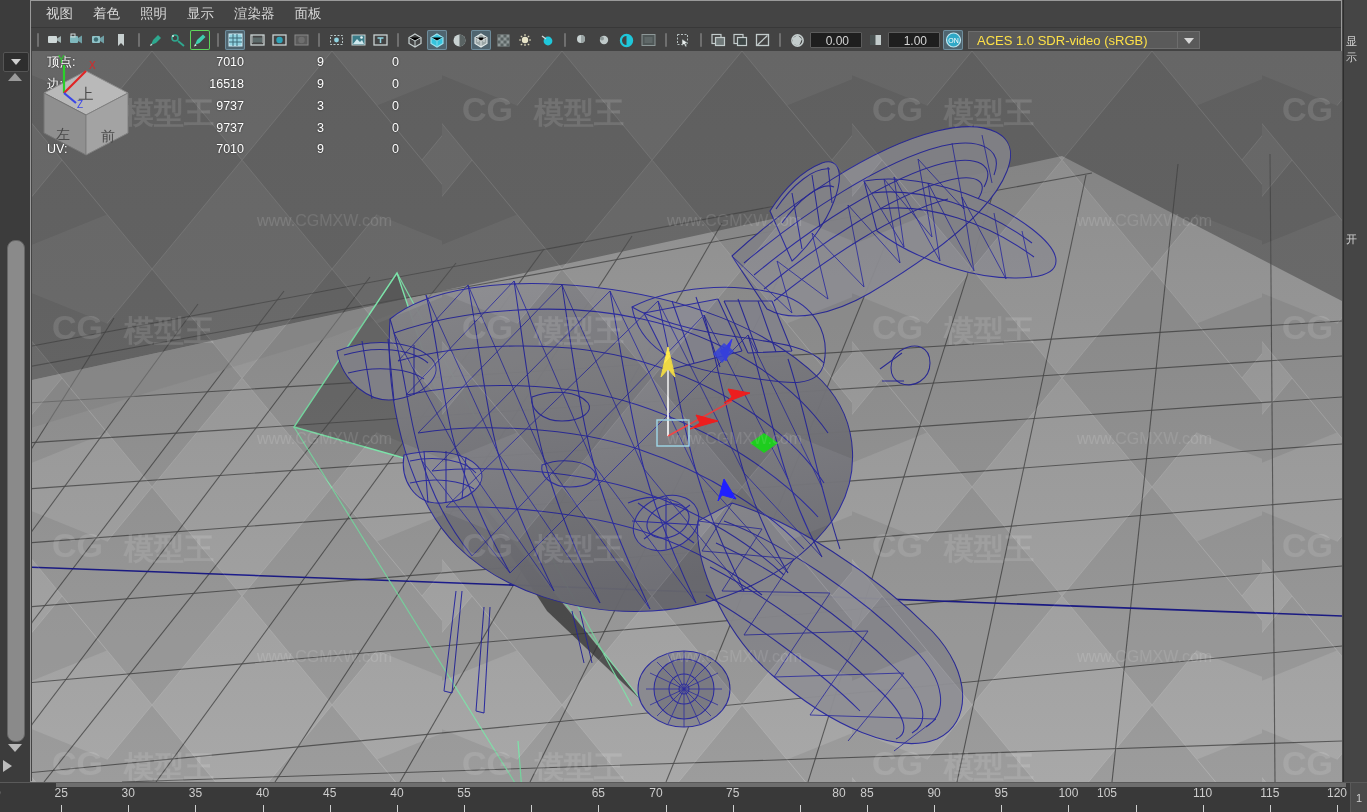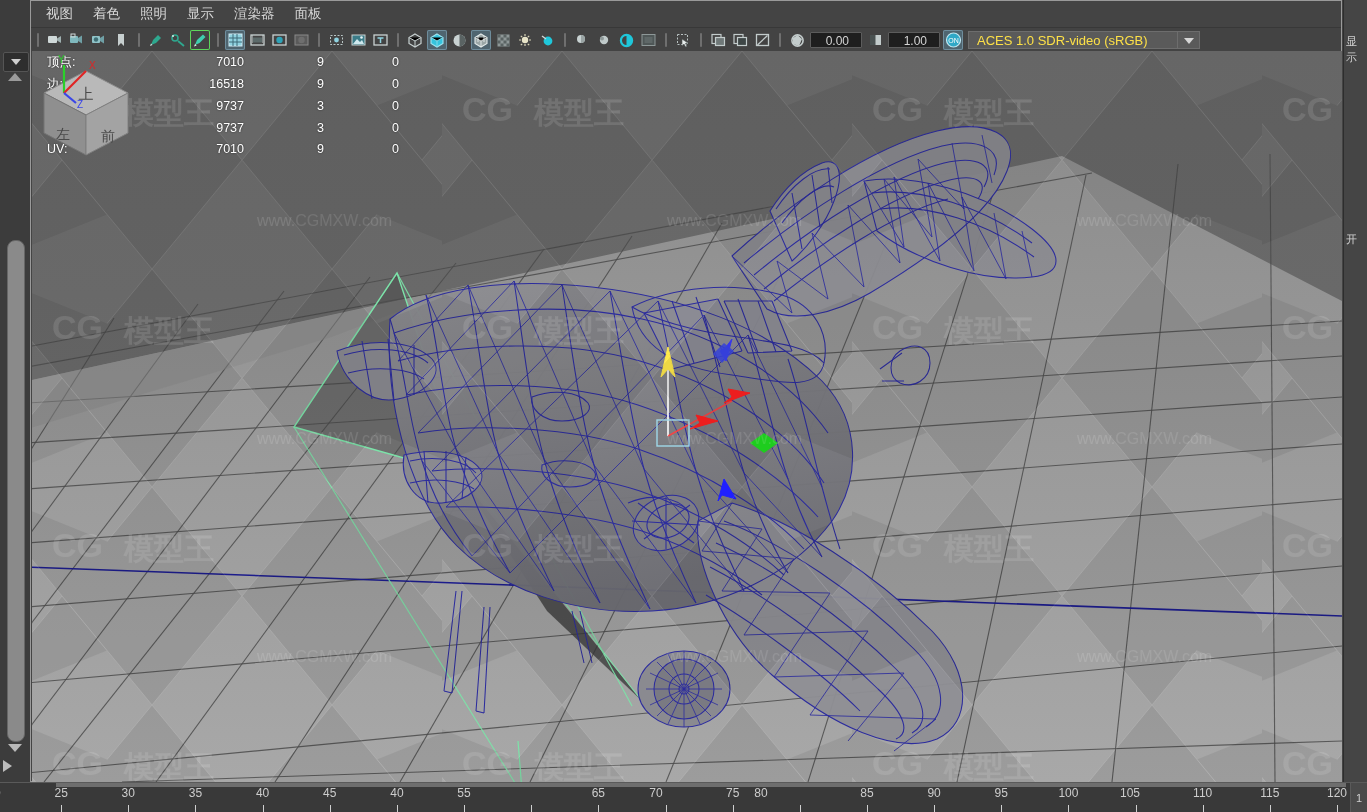--- a/index.html
+++ b/index.html
@@ -691,31 +691,31 @@
         <div class="tlab" style="left: 464.05px;">55</div>
         <div class="tick" style="left: 464.05px;"></div>
         <div class="tlab" style="left: 531.2px; margin-top: 42px;">60</div>
         <div class="tick" style="left: 531.2px;"></div>
         <div class="tlab" style="left: 598.35px;">65</div>
         <div class="tick" style="left: 598.35px;"></div>
         <div class="tlab" style="left: 656px;">70</div>
         <div class="tick" style="left: 665.5px;"></div>
         <div class="tlab" style="left: 732.65px;">75</div>
         <div class="tick" style="left: 732.65px;"></div>
-        <div class="tlab" style="left: 761px;">80</div>
+        <div class="tlab" style="left: 839px;">80</div>
         <div class="tick" style="left: 799.8px;"></div>
         <div class="tlab" style="left: 866.95px;">85</div>
         <div class="tick" style="left: 866.95px;"></div>
         <div class="tlab" style="left: 934.1px;">90</div>
         <div class="tick" style="left: 934.1px;"></div>
         <div class="tlab" style="left: 1001.25px;">95</div>
         <div class="tick" style="left: 1001.25px;"></div>
         <div class="tlab" style="left: 1068.4px;">100</div>
         <div class="tick" style="left: 1068.4px;"></div>
-        <div class="tlab" style="left: 1130px;">105</div>
+        <div class="tlab" style="left: 1107px;">105</div>
         <div class="tick" style="left: 1135.55px;"></div>
         <div class="tlab" style="left: 1202.7px;">110</div>
         <div class="tick" style="left: 1202.7px;"></div>
         <div class="tlab" style="left: 1269.85px;">115</div>
         <div class="tick" style="left: 1269.85px;"></div>
         <div class="tlab" style="left: 1337px;">120</div>
         <div class="tick" style="left: 1337px;"></div>
       </div>
     <div class="ruler-end">1</div>
   </div>

